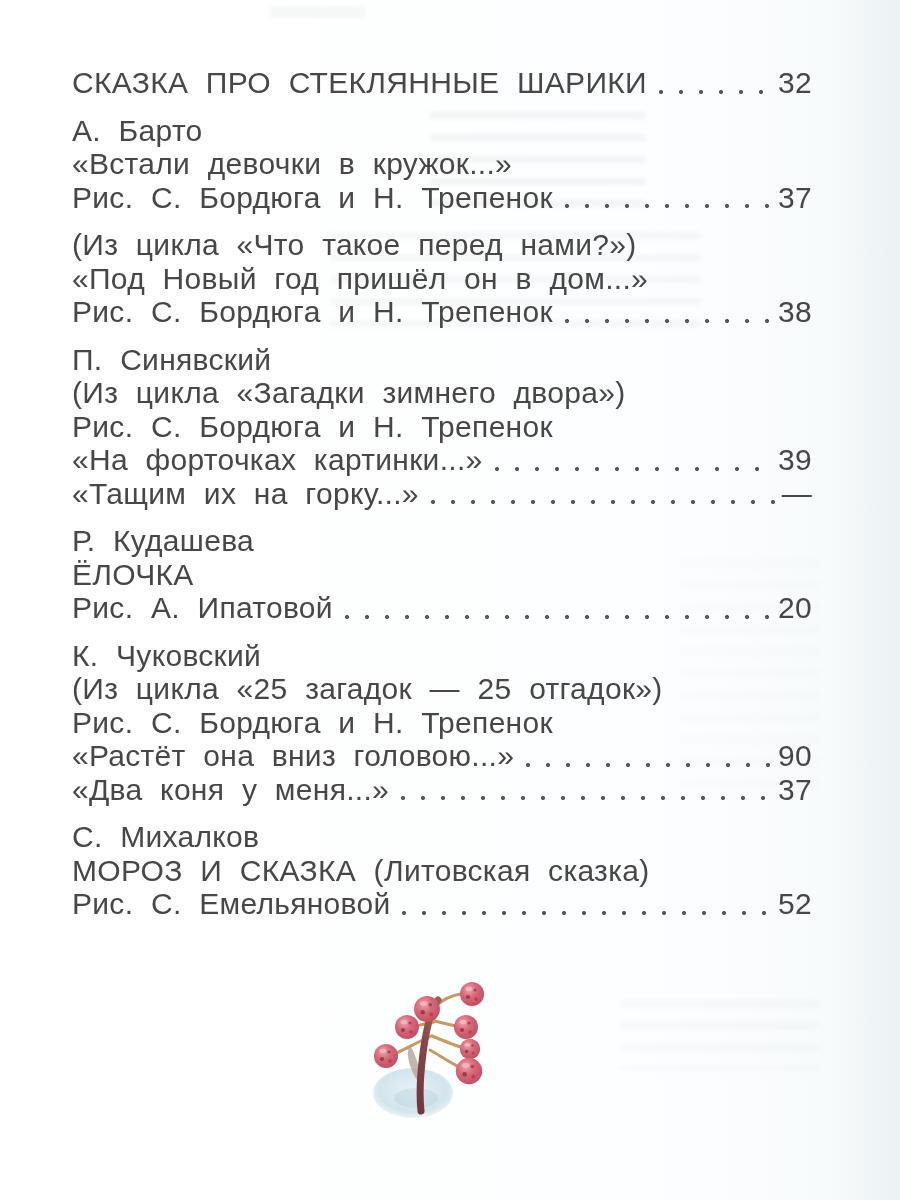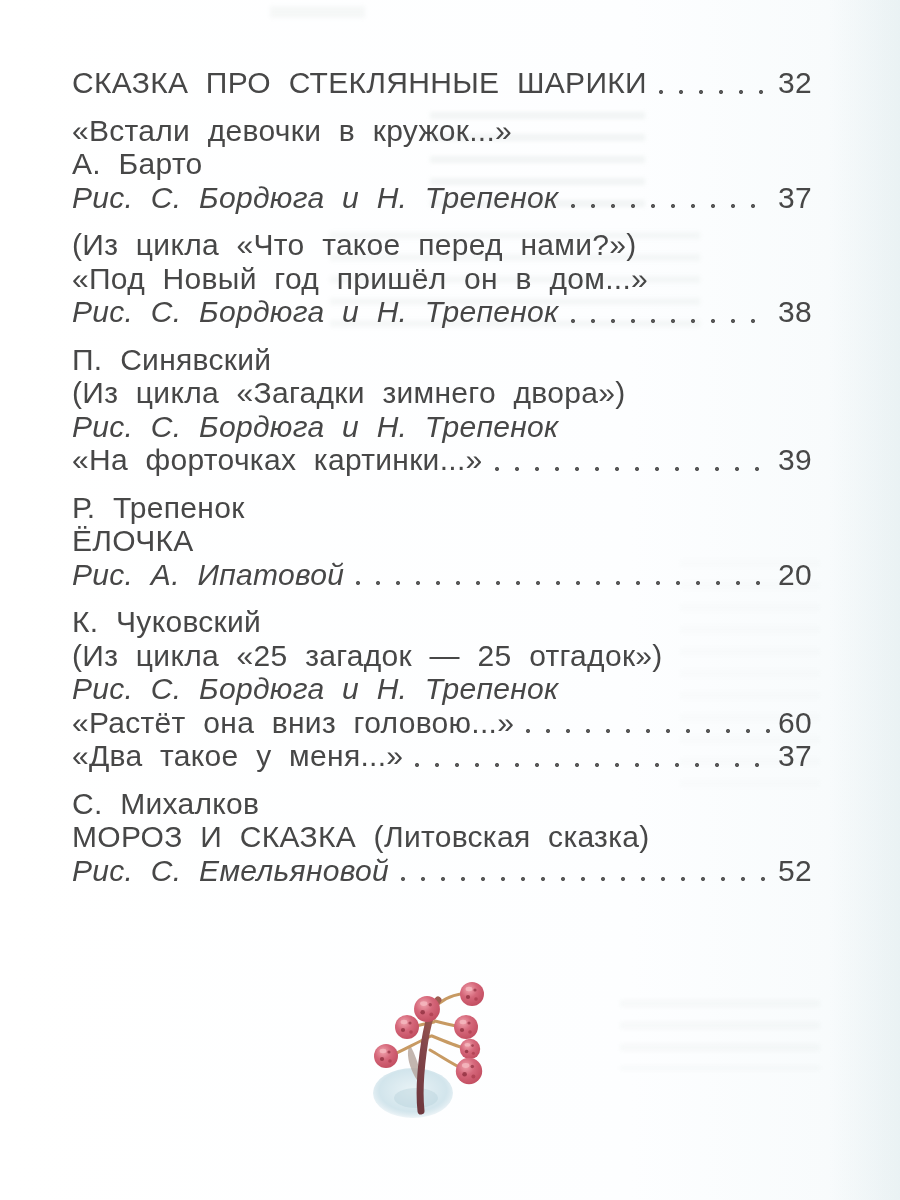--- a/index.html
+++ b/index.html
@@ -16,21 +16,21 @@
   }
   
   .toc{
     position:absolute;left:57px;top:66px;width:740px;
     font-size:30px;line-height:33.5px;
     word-spacing:9px;letter-spacing:.3px;margin-left:15px;
   }
   .toc-block{margin-bottom:14px;}
   .toc-line{display:flex;align-items:baseline;}
   .t{white-space:nowrap;}
-  .t.italic{font-style:italic;}
+  .t.italic{}
   .leader{
     flex:1 1 auto;min-width:36px;align-self:flex-end;
     height:4px;margin:0 7px 6px 12px;
     background-image:radial-gradient(circle at 2px 2px,#585858 1.8px,rgba(0,0,0,0) 2.3px);
     background-size:20px 4px;background-repeat:repeat-x;
   }
   .pg{flex:0 0 auto;white-space:nowrap;}
   
   .smudge{
     position:absolute;filter:blur(2px);pointer-events:none;
@@ -60,26 +60,26 @@
   <main class="toc" id="toc-list">
       <div class="toc-block">
         <div class="toc-line">
           <span class="t">СКАЗКА ПРО СТЕКЛЯННЫЕ ШАРИКИ</span>
           <span class="leader"></span>
           <span class="pg">32</span>
         </div>
       </div>
       <div class="toc-block">
         <div class="toc-line">
+          <span class="t">А. Барто</span>
+        </div>
+        <div class="toc-line">
           <span class="t">«Встали девочки в кружок...»</span>
         </div>
         <div class="toc-line">
-          <span class="t">А. Барто</span>
-        </div>
-        <div class="toc-line">
           <span class="t italic">Рис. С. Бордюга и Н. Трепенок</span>
           <span class="leader"></span>
           <span class="pg">37</span>
         </div>
       </div>
       <div class="toc-block">
         <div class="toc-line">
           <span class="t">(Из цикла «Что такое перед нами?»)</span>
         </div>
         <div class="toc-line">
@@ -99,24 +99,29 @@
           <span class="t">(Из цикла «Загадки зимнего двора»)</span>
         </div>
         <div class="toc-line">
           <span class="t italic">Рис. С. Бордюга и Н. Трепенок</span>
         </div>
         <div class="toc-line">
           <span class="t">«На форточках картинки...»</span>
           <span class="leader"></span>
           <span class="pg">39</span>
         </div>
-      </div>
-      <div class="toc-block">
-        <div class="toc-line">
-          <span class="t">Р. Трепенок</span>
+        <div class="toc-line">
+          <span class="t">«Тащим их на горку...»</span>
+          <span class="leader"></span>
+          <span class="pg">—</span>
+        </div>
+      </div>
+      <div class="toc-block">
+        <div class="toc-line">
+          <span class="t">Р. Кудашева</span>
         </div>
         <div class="toc-line">
           <span class="t">ЁЛОЧКА</span>
         </div>
         <div class="toc-line">
           <span class="t italic">Рис. А. Ипатовой</span>
           <span class="leader"></span>
           <span class="pg">20</span>
         </div>
       </div>
@@ -126,24 +131,24 @@
         </div>
         <div class="toc-line">
           <span class="t">(Из цикла «25 загадок — 25 отгадок»)</span>
         </div>
         <div class="toc-line">
           <span class="t italic">Рис. С. Бордюга и Н. Трепенок</span>
         </div>
         <div class="toc-line">
           <span class="t">«Растёт она вниз головою...»</span>
           <span class="leader"></span>
-          <span class="pg">60</span>
-        </div>
-        <div class="toc-line">
-          <span class="t">«Два такое у меня...»</span>
+          <span class="pg">90</span>
+        </div>
+        <div class="toc-line">
+          <span class="t">«Два коня у меня...»</span>
           <span class="leader"></span>
           <span class="pg">37</span>
         </div>
       </div>
       <div class="toc-block">
         <div class="toc-line">
           <span class="t">С. Михалков</span>
         </div>
         <div class="toc-line">
           <span class="t">МОРОЗ И СКАЗКА (Литовская сказка)</span>

